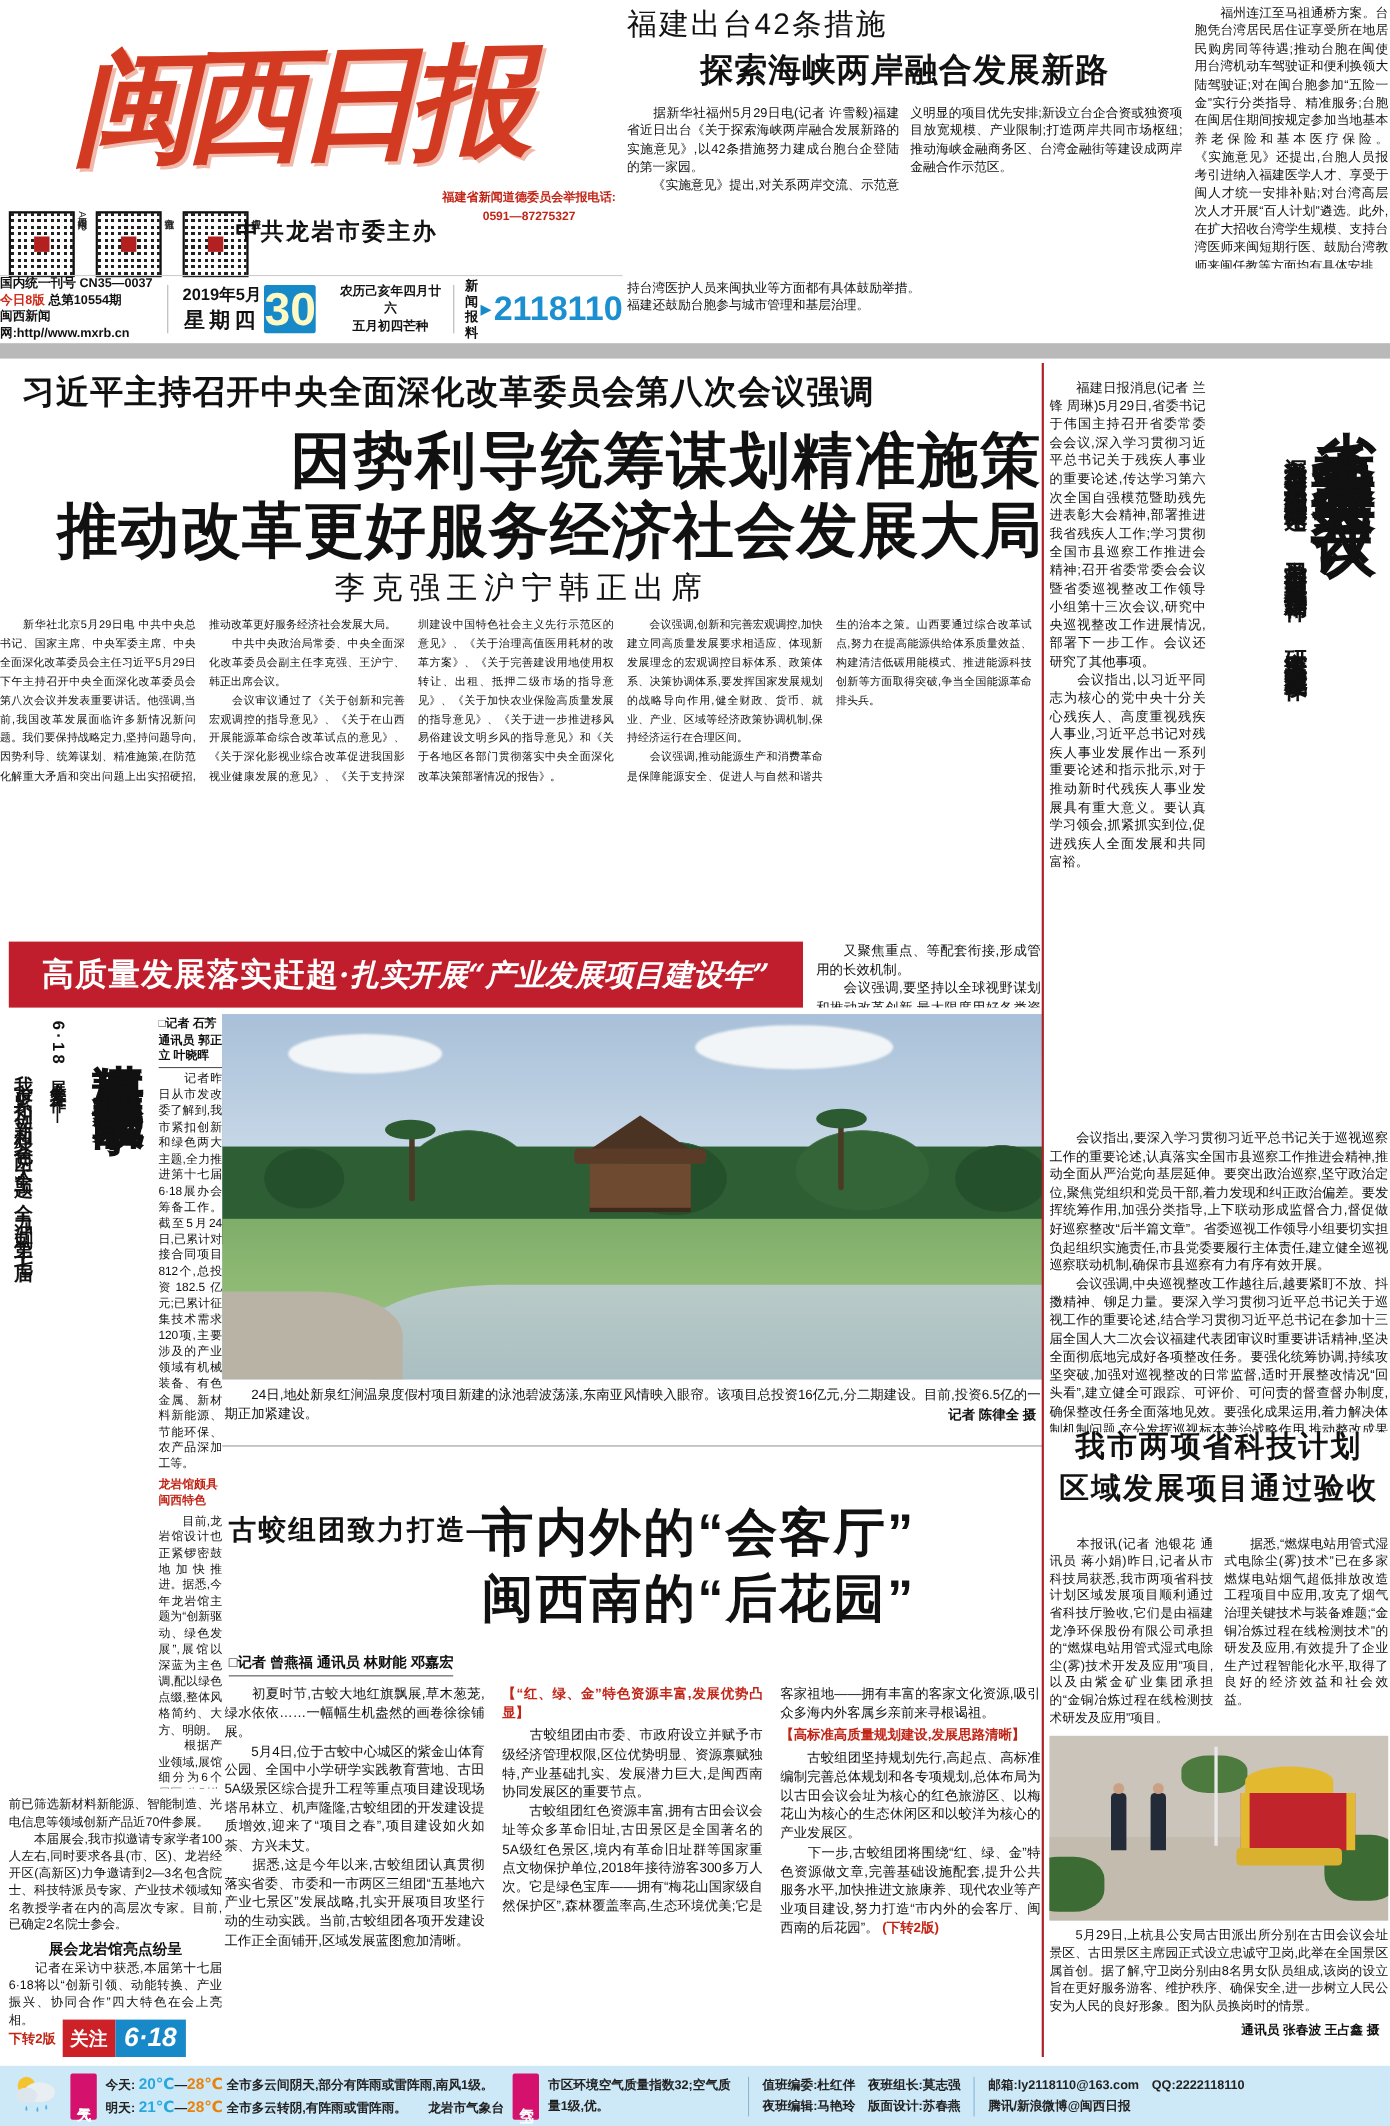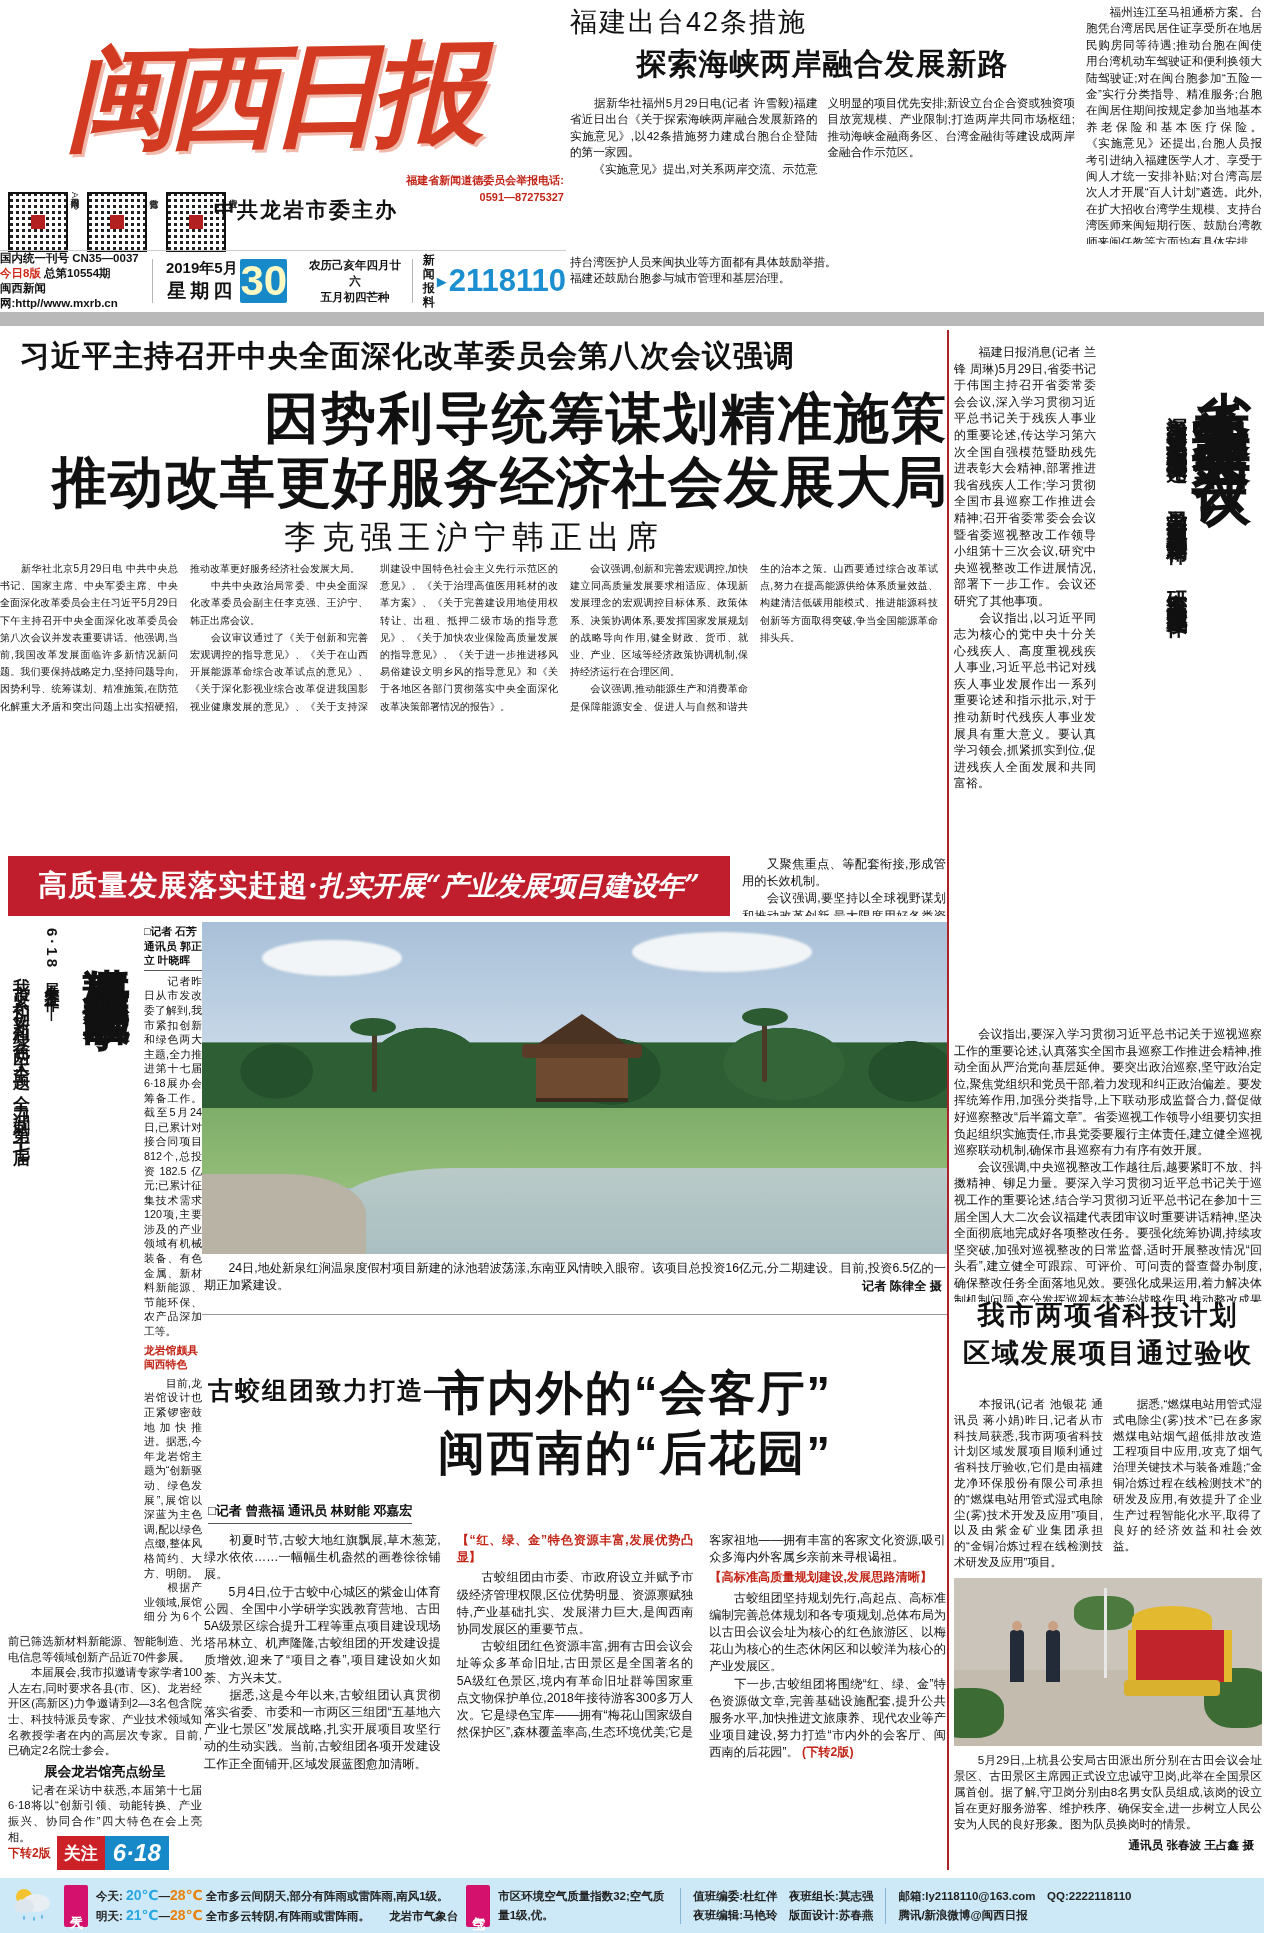--- a/index.html
+++ b/index.html
@@ -16,21 +16,21 @@
     letter-spacing:-10px;text-shadow:3px 3px 0 #f0b9ab;transform:rotate(-1deg);}
   .organizer{left:214px;top:196px;font-size:21px;font-weight:bold;letter-spacing:2px;}
   .qr-row{left:8px;top:192px;display:flex;gap:7px;}
   .qr-item{display:flex;}
   .qr-box{width:56px;height:56px;background:
      repeating-linear-gradient(0deg,#111 0 3px,#fff 3px 6px),
      repeating-linear-gradient(90deg,#111 0 3px,#fff 3px 6px);
      background-blend-mode:screen;border:2px solid #111;position:relative;}
   .qr-box::after{content:"";position:absolute;left:21px;top:21px;width:14px;height:14px;background:#b32020;}
   .qr-label{writing-mode:vertical-rl;font-size:9px;line-height:10px;margin-left:2px;color:#222;}
-  .hotline{left:398px;top:172px;width:166px;text-align:right;color:#c22517;font-size:11px;
+  .hotline{left:398px;top:172px;width:166px;text-align:center;color:#c22517;font-size:11px;
     font-weight:bold;line-height:17px;}
 
   
   .info-bar{left:0;top:250px;width:566px;height:60px;border-top:1px solid #cccccc;
     display:flex;align-items:center;}
   .info-sep{width:1px;height:44px;background:#b5b5b5;margin:0 10px;}
   .info-col1{width:170px;font-size:11.5px;font-weight:bold;line-height:15px;}
   .red-t{color:#d02a18;}
   .info-date{width:92px;text-align:center;font-weight:bold;}
   .info-date .d1{font-size:15px;}
@@ -51,21 +51,21 @@
   .tr-cols{margin-top:10px;column-count:2;column-gap:10px;font-size:11.6px;line-height:16.4px;height:166px;overflow:hidden;}
   .tr-right{position:absolute;right:0;top:0;width:176px;font-size:11.6px;line-height:16.4px;height:240px;overflow:hidden;}
   .tr-foot{position:absolute;left:0;top:250px;width:692px;font-size:11.6px;line-height:16.4px;height:50px;overflow:hidden;}
 
   .gray-bar{left:0;top:312px;width:1264px;height:14px;background:#b9b9b9;}
 
   
   .lead-kicker{left:20px;top:336px;width:910px;font-size:30px;font-weight:bold;letter-spacing:1px;}
   .lead-h1{left:0;top:382px;width:948px;text-align:right;font-size:55px;font-weight:bold;letter-spacing:2px;}
   .lead-h2{left:0;top:446px;width:948px;text-align:right;font-size:55px;font-weight:bold;letter-spacing:1px;}
-  .lead-deck{left:0;top:516px;width:948px;text-align:center;font-size:32px;letter-spacing:6px;}
+  .lead-deck{left:0;top:516px;width:948px;text-align:center;font-size:28px;letter-spacing:6px;}
   .lead-body{left:0;top:560px;width:938px;height:290px;column-count:5;column-gap:12px;
     font-size:10px;line-height:17.2px;overflow:hidden;}
   .lead-tail{left:742px;top:856px;width:204px;height:60px;font-size:12.2px;line-height:17.2px;overflow:hidden;}
   .jump-red{color:#c22517;font-weight:bold;}
 
   
   .banner{left:8px;top:856px;width:722px;height:60px;background:#c01e2c;color:#fff;
     display:flex;align-items:center;justify-content:center;}
   .banner .b1{font-size:29px;font-weight:bold;letter-spacing:1px;}
   .banner .b2{font-size:27px;font-weight:bold;font-family:"DejaVu Serif",serif;font-style:italic;}

